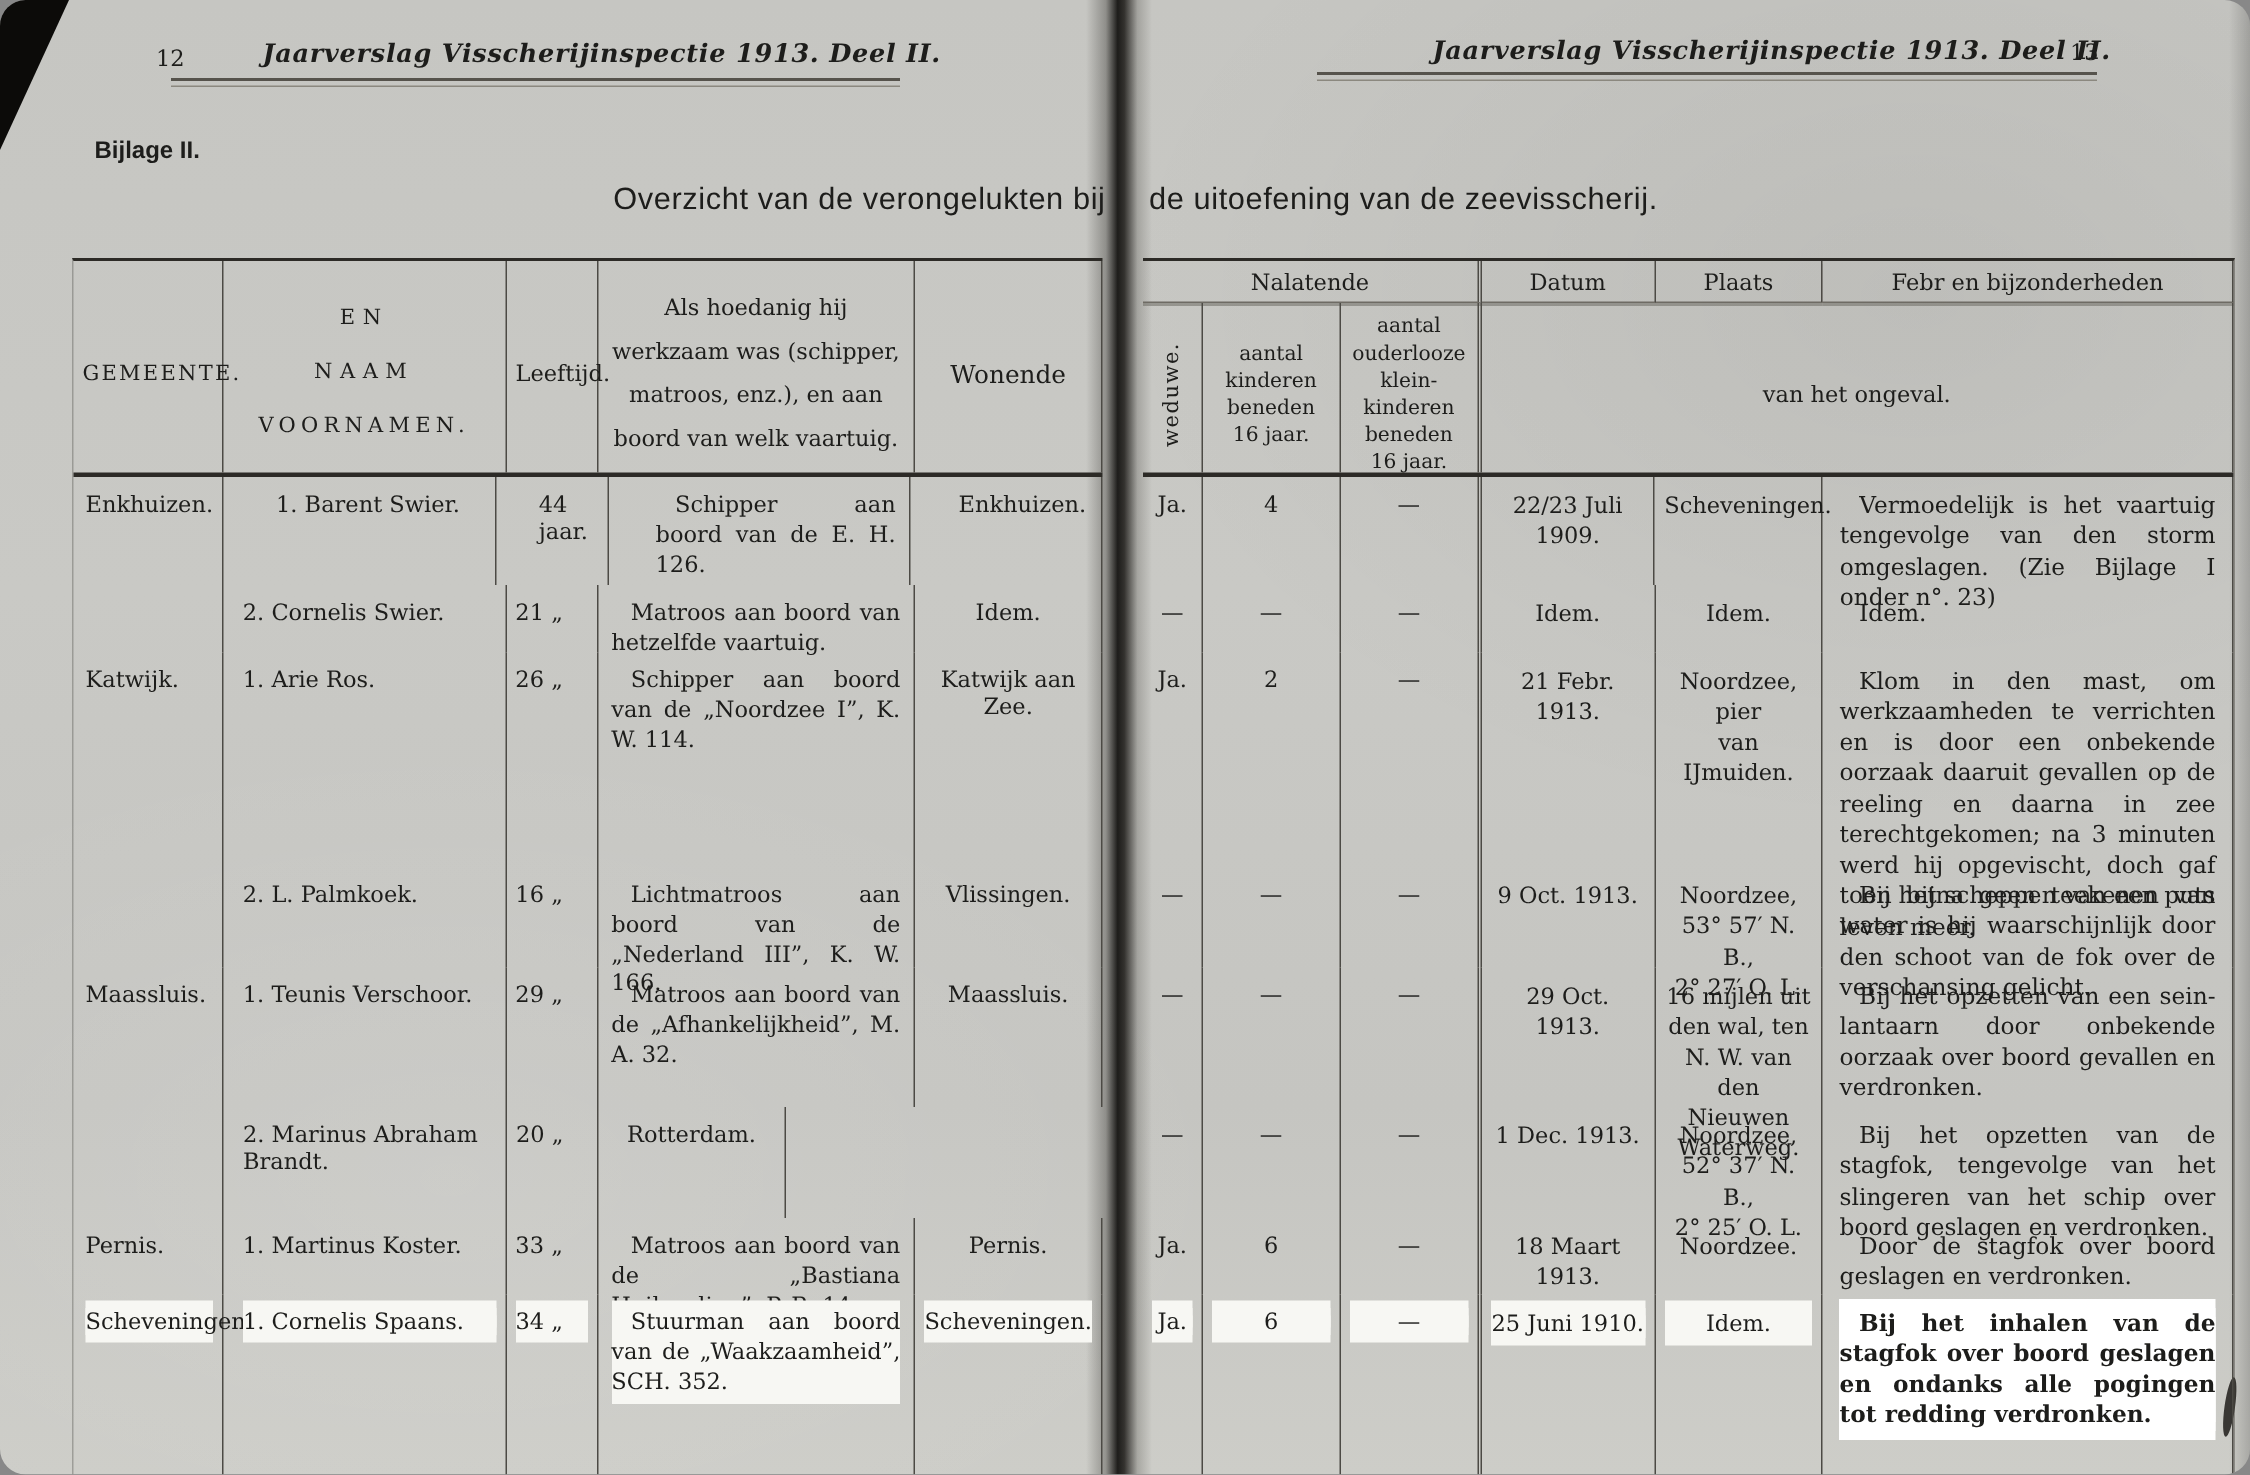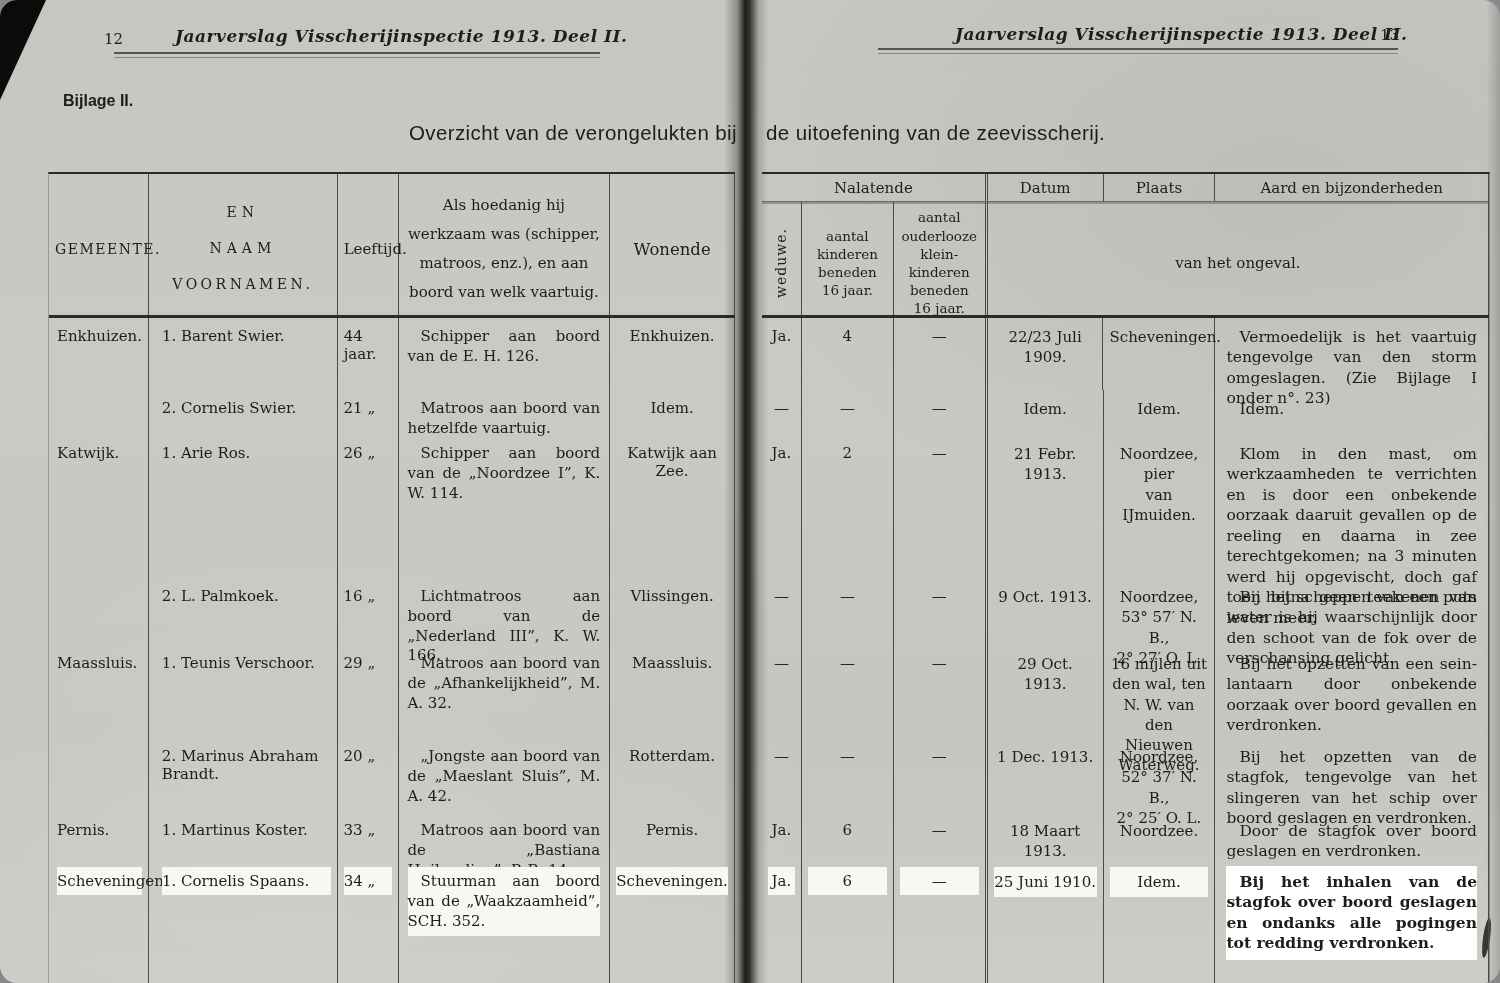--- a/index.html
+++ b/index.html
@@ -114,21 +114,21 @@
           <span>Leeftijd.</span>
         </div>
       <div class="c lw3 h-functie">
           <span>Als hoedanig hij werkzaam was (schipper, matroos, enz.), en aan boord van welk vaartuig.</span>
         </div>
       <div class="c lw4 h-wonende">
           <span>Wonende</span>
         </div>
     </div>
     <div>
-        <div class="trow" style="height: 72px;">
+        <div class="trow" style="height: 72px; gap: 22px;">
       <div class="c lw0 col-gemeente">
             <span class="cin">Enkhuizen.</span>
           </div>
       <div class="c lw1 col-naam">
             <span class="cin">1. Barent Swier.</span>
           </div>
       <div class="c lw2 col-leeftijd">
             <span class="cin">44 jaar.</span>
           </div>
       <div class="c lw3 col-functie">
@@ -208,23 +208,20 @@
     </div>
         <div class="trow" style="height: 74px;">
       <div class="c lw0 col-gemeente">
             <span class="cin"></span>
           </div>
       <div class="c lw1 col-naam">
             <span class="cin">2. Marinus Abraham Brandt.</span>
           </div>
       <div class="c lw2 col-leeftijd">
             <span class="cin">20 „</span>
-          </div>
-      <div class="c lw3 col-functie">
-            <span class="cin">„Jongste aan boord van de „Maeslant Sluis”, M. A. 42.</span>
           </div>
       <div class="c lw4 col-wonende">
             <span class="cin">Rotterdam.</span>
           </div>
     </div>
         <div class="trow" style="height: 51px;">
       <div class="c lw0 col-gemeente">
             <span class="cin">Pernis.</span>
           </div>
       <div class="c lw1 col-naam">
@@ -265,21 +262,21 @@
       <div class="c rwNal bd-double">
           <span>Nalatende</span>
         </div>
       <div class="c rw3">
           <span>Datum</span>
         </div>
       <div class="c rw4">
           <span>Plaats</span>
         </div>
       <div class="c rw5">
-          <span>Aard en bijzonderheden</span>
+          <span>Febr en bijzonderheden</span>
         </div>
     </div>
     <div class="hrow thead-rightB">
       <div class="c rw0">
           <span class="vert">weduwe.</span>
         </div>
       <div class="c rw1 pre"><span class="pre">aantal
 kinderen
 beneden
 16 jaar.</span></div>

